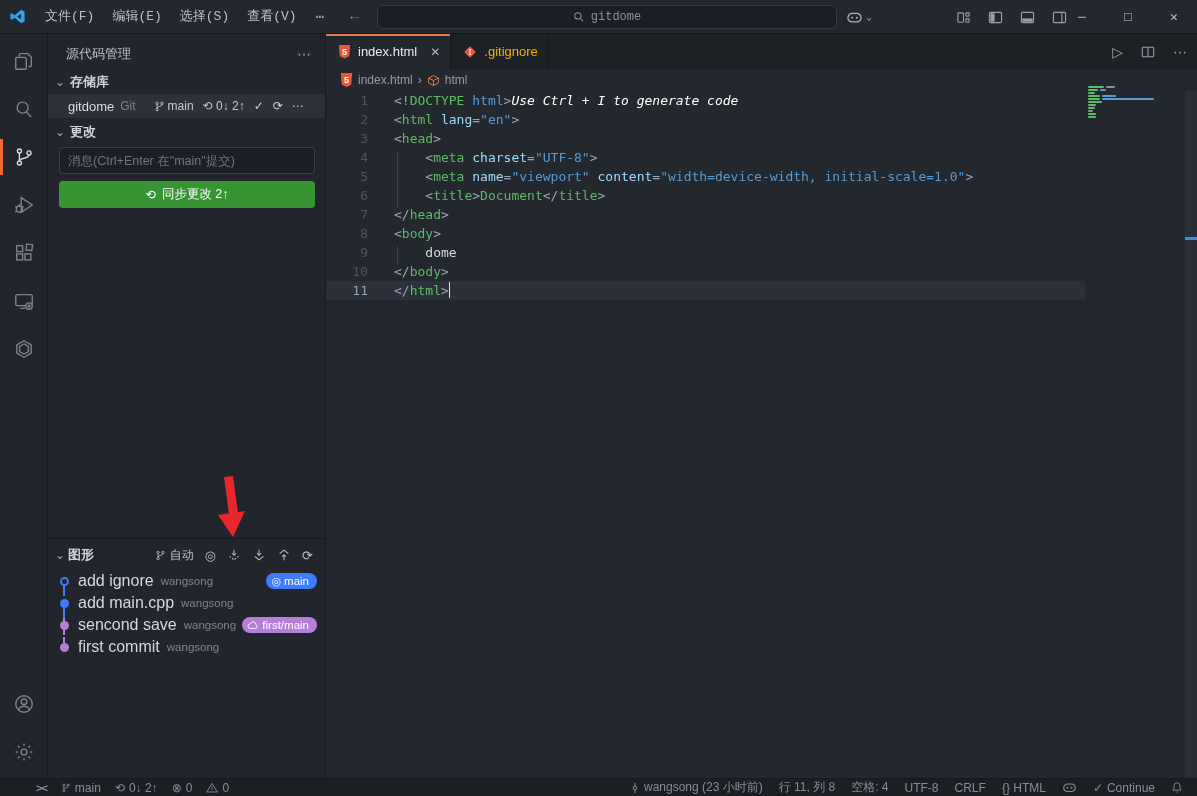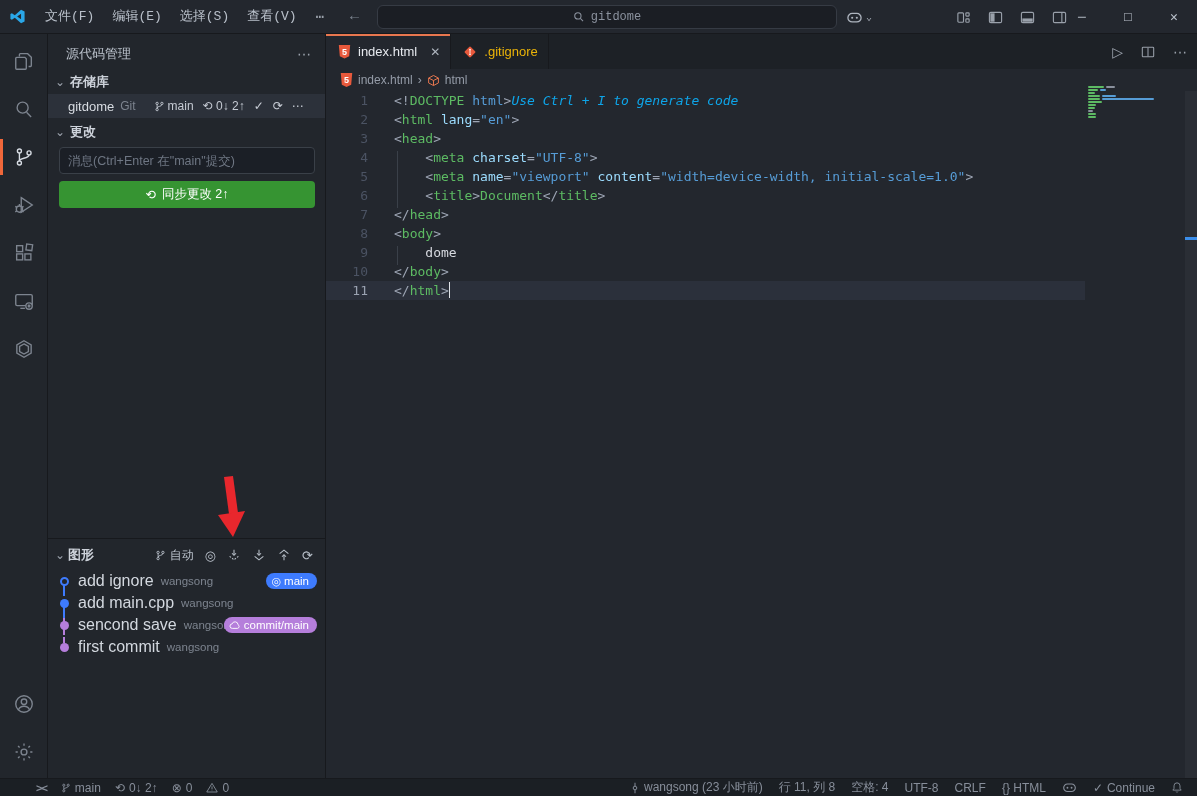--- a/index.html
+++ b/index.html
@@ -84,21 +84,21 @@
     padding-left:14px; gap:5px; font-size:12px; color:#959ca8; }
   #code { position:absolute; top:57px; left:0; right:0; bottom:0;
     font-family:"DejaVu Sans Mono", monospace; font-size:13px; line-height:19px; }
   .code-row { display:flex; height:19px; width:759px; }
   .code-row.active { background:#2b303b; }
   .ln { flex:0 0 68px; text-align:right; padding-right:26px; color:#4b5363; }
   .code-row.active .ln { color:#9aa2b1; }
   .lc { white-space:pre; }
   .tk-p { color:#9da5b4; } .tk-t { color:#5dbb63; } .tk-a { color:#9cdcfe; }
   .tk-v { color:#569cd6; } .tk-x { color:#d7dae0; }
-  .tk-g { color:#0ea5e9; font-style:italic;margin-top:48px; }
+  .tk-g { color:#ffffff; font-style:italic;margin-top:48px; }
   .cursor { display:inline-block; width:1.5px; height:16px; background:#dfe3e8; vertical-align:-3px; }
   .indent-guide { position:absolute; left:71px; width:1px; background:#3a4049; }
   #minimap { position:absolute; top:52px; left:762px; width:84px; height:32px; }
   .mm-row { height:2px; margin-bottom:1px; display:flex; gap:2px; }
   .mm-bar { height:2px; border-radius:1px; }
   #scroll-strip { position:absolute; top:57px; bottom:0; right:0; width:12px; background:rgba(255,255,255,0.035); }
   #overview-mark { position:absolute; top:203px; right:0; width:12px; height:2.5px; background:#3b8eea; }
 
   
   #statusbar { position:absolute; left:0; right:0; bottom:0; height:18px; background:#1b1f24;
@@ -346,21 +346,21 @@
           <span class="commit-author">wangsong</span>
         </div>
         <div class="commit-row">
           <span class="dot purple"></span>
           <span class="commit-msg">sencond save</span>
           <span class="commit-author">wangsong</span>
           <span class="badge purple">
             <svg width="12" height="10" viewBox="0 0 16 12" fill="none" stroke="#fff" stroke-width="1.2">
               <path d="M4.5 10.5a3 3 0 0 1-.3-6A4 4 0 0 1 12 5.6a2.6 2.6 0 0 1-.6 4.9z"></path>
             </svg>
-            <span>commit/main</span>
+            <span>first/main</span>
           </span>
         </div>
         <div class="commit-row">
           <span class="dot purple"></span>
           <span class="commit-msg">first commit</span>
           <span class="commit-author">wangsong</span>
         </div>
         <div class="graph-line" style="top: 15px; height: 11px; border-left-color: rgb(62, 123, 253);"></div>
         <div class="graph-line" style="top: 37px; height: 11px; border-left-color: rgb(62, 123, 253);"></div>
         <div class="graph-line" style="top: 48px; height: 11px; border-left-color: rgb(181, 126, 219);"></div>

